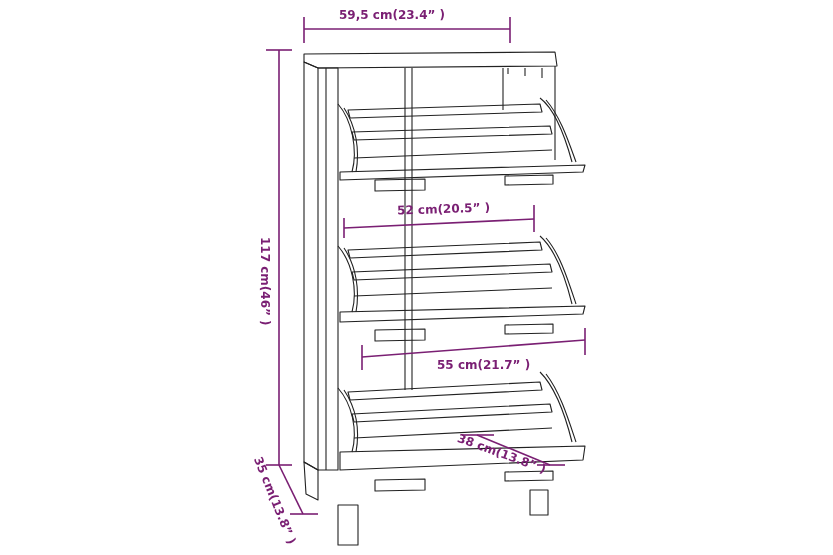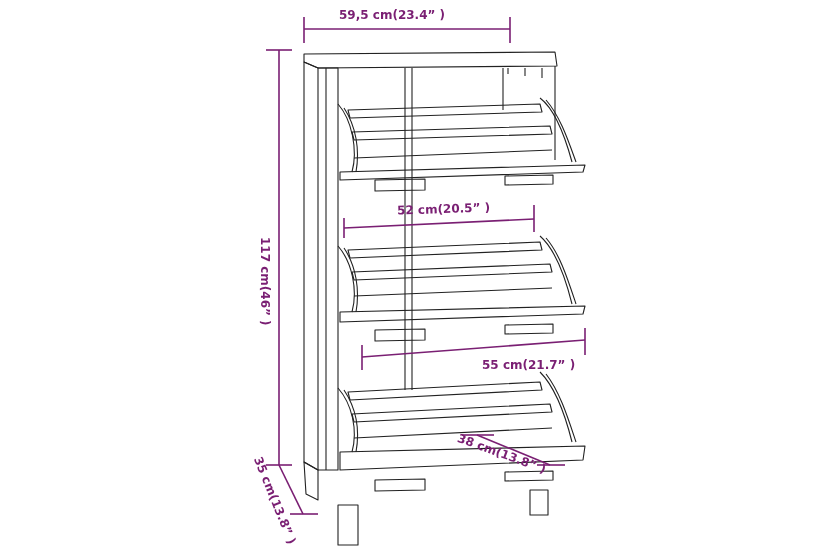--- a/index.html
+++ b/index.html
@@ -98,16 +98,16 @@
 
       <line x1="477" y1="435" x2="550" y2="465"></line>
       <line x1="462" y1="435" x2="494" y2="435"></line>
       <line x1="537" y1="465" x2="565" y2="465"></line>
     </g>
   </svg>
 
   <div class="dim-label" style="left:339px; top:9px;">59,5 cm(23.4” )</div>
   <div class="dim-label rot-v" style="left:271px; top:237px;">117 cm(46” )</div>
   <div class="dim-label" style="left:397px; top:203px; transform:rotate(-2deg);">52 cm(20.5” )</div>
-  <div class="dim-label" style="left:437px; top:359px;margin-left:45px;">55 cm(21.7” )</div>
+  <div class="dim-label" style="left:437px; top:359px;">55 cm(21.7” )</div>
   <div class="dim-label" style="left:460px; top:432px; transform-origin:left top; transform:rotate(20deg);">38 cm(13.8” )</div>
   <div class="dim-label" style="left:263px; top:455px; transform-origin:left top; transform:rotate(68deg);">35 cm(13.8” )</div>
 </div>
 
 </body></html>

